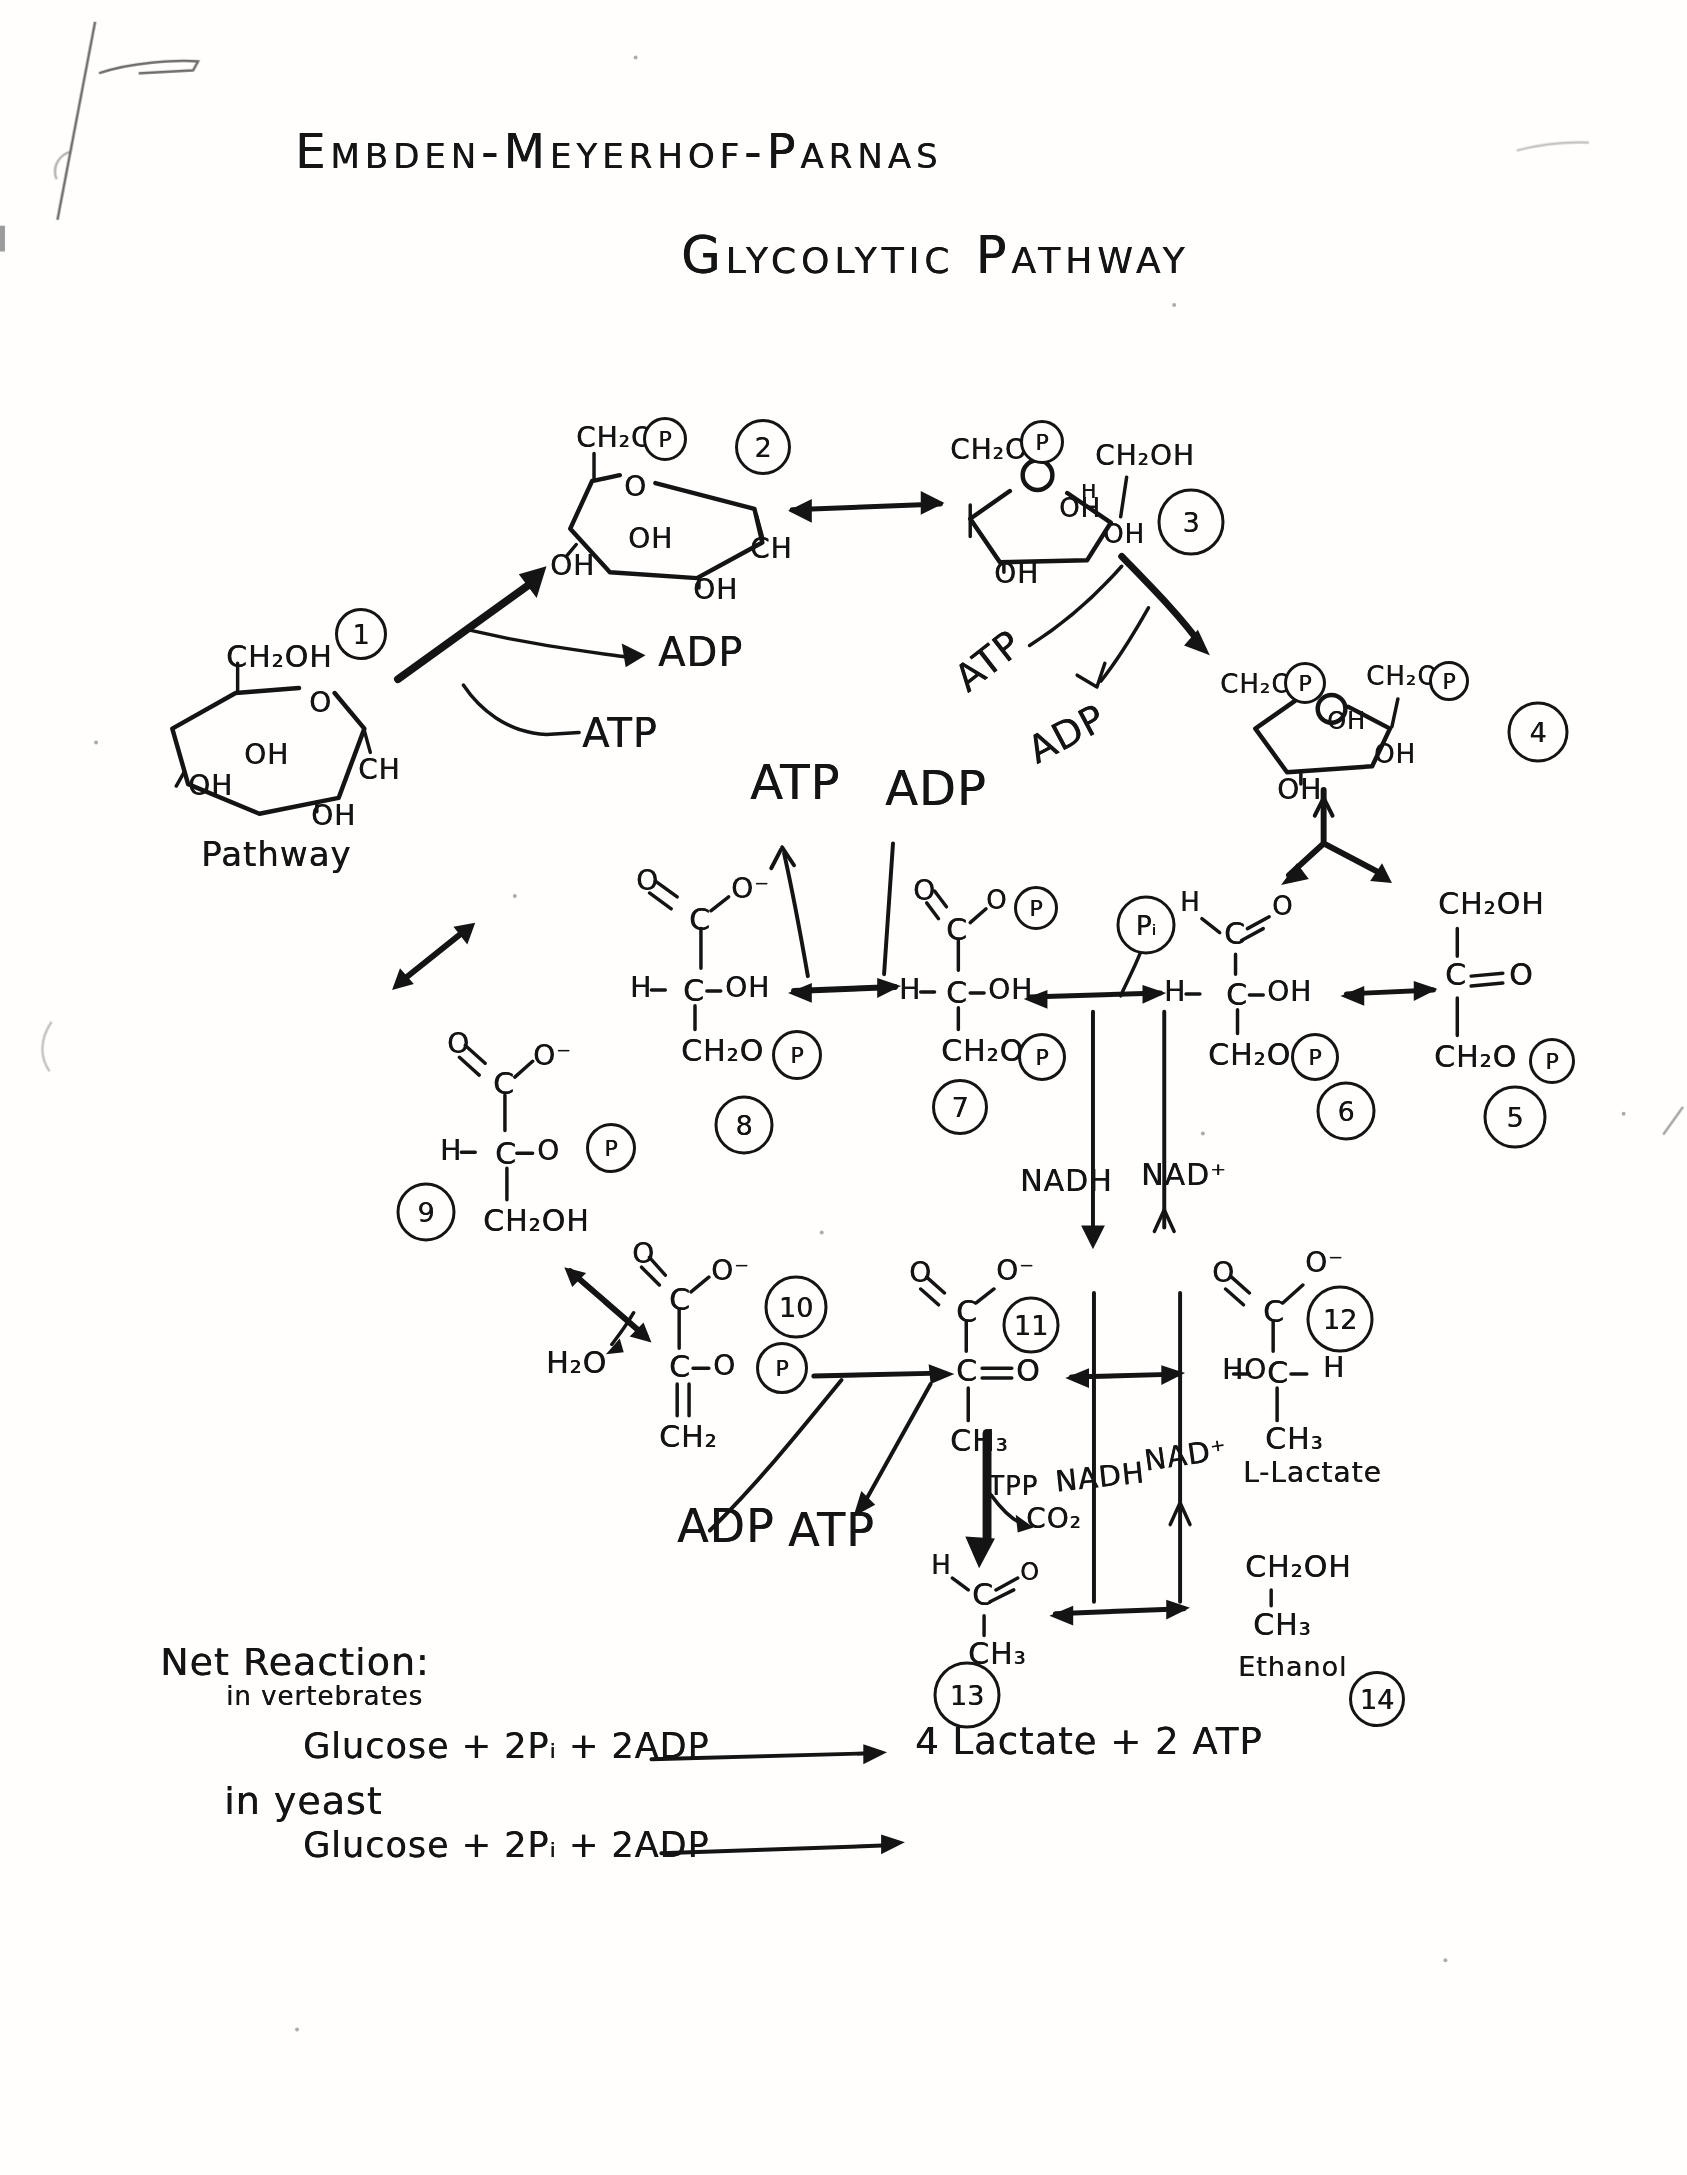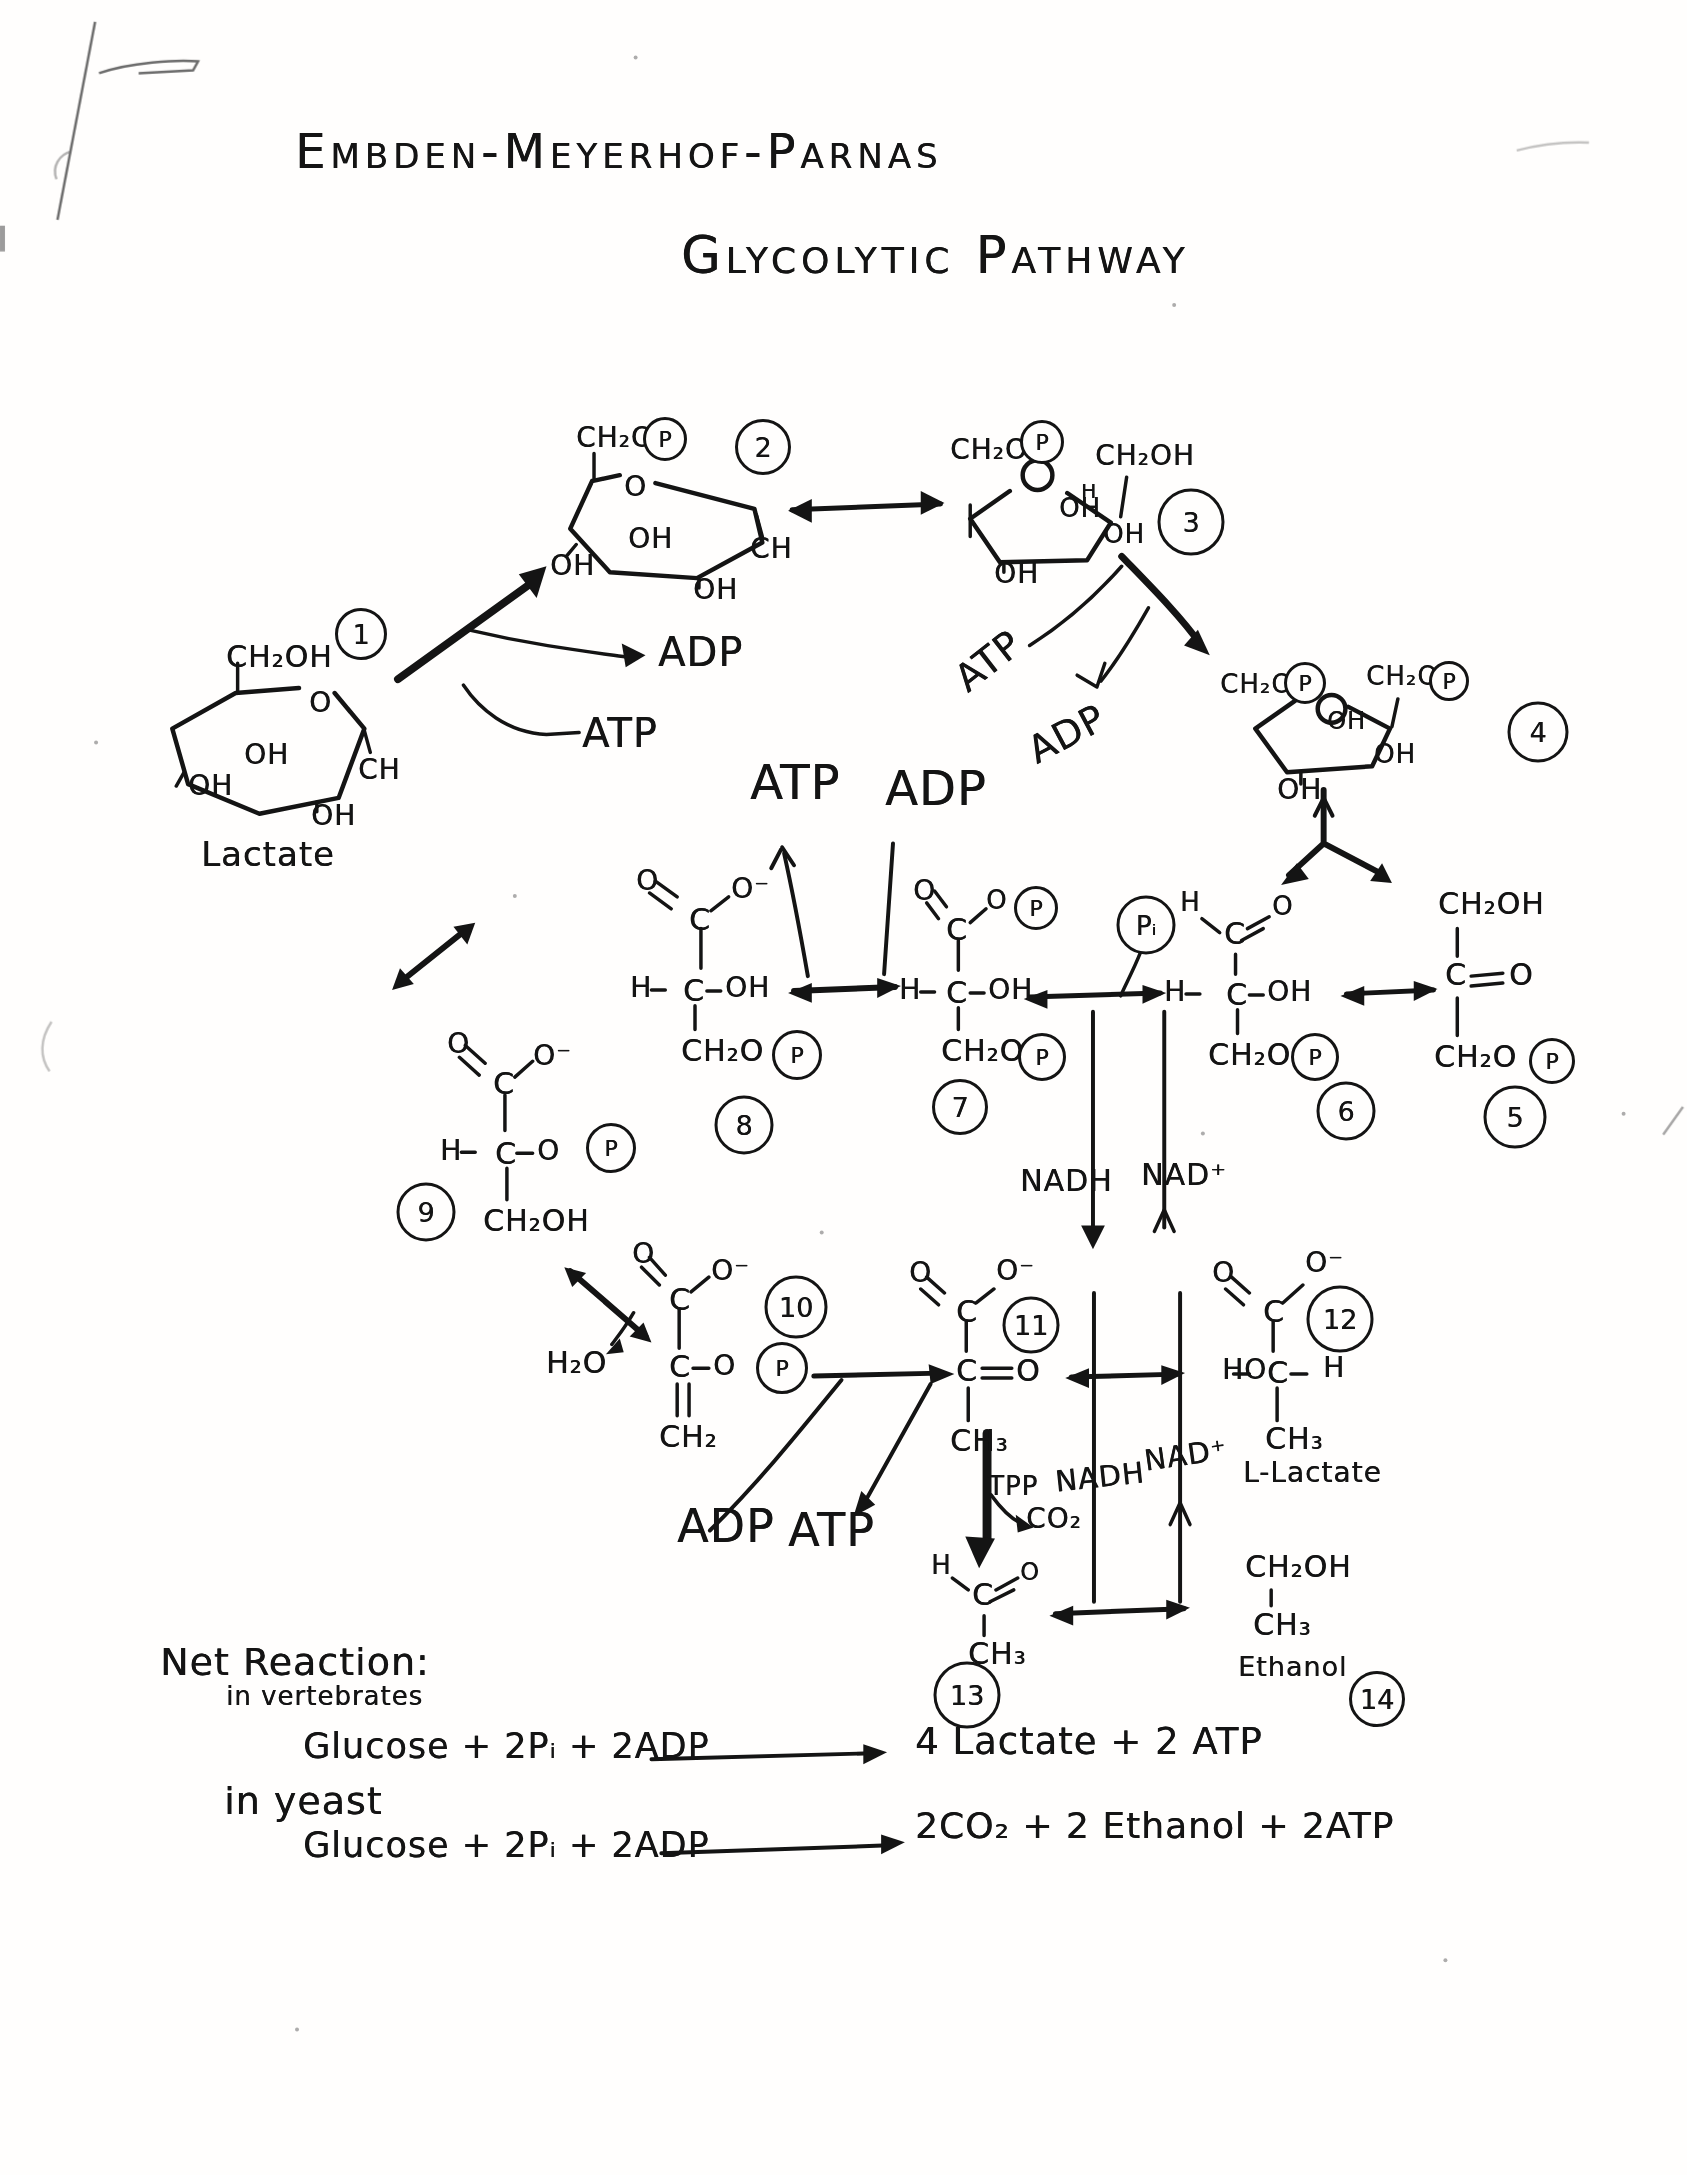--- a/index.html
+++ b/index.html
@@ -164,21 +164,21 @@
 
 <span class="t sc" style="left:295px;top:127px;font-size:48px">Embden-Meyerhof-Parnas</span>
 <span class="t sc" style="left:681px;top:230px;font-size:51px">Glycolytic Pathway</span>
 
 <span class="t" style="left:226px;top:642px;font-size:30px">CH₂OH</span>
 <span class="t" style="left:309px;top:689px">O</span>
 <span class="t" style="left:244px;top:741px">OH</span>
 <span class="t" style="left:188px;top:772px">OH</span>
 <span class="t" style="left:358px;top:756px">CH</span>
 <span class="t" style="left:311px;top:802px">OH</span>
-<span class="t" style="left:201px;top:837px;font-size:34px">Lactate</span>
+<span class="t" style="left:201px;top:837px;font-size:34px">Pathway</span>
 <div class="step" style="left:361px;top:634px;width:46px;height:46px">1</div>
 
 <span class="t" style="left:658px;top:632px;font-size:40px">ADP</span>
 <span class="t" style="left:582px;top:713px;font-size:40px">ATP</span>
 
 <span class="t" style="left:576px;top:424px">CH₂O</span>
 <div class="pc" style="left:665px;top:439px">P</div>
 <span class="t" style="left:624px;top:473px">O</span>
 <span class="t" style="left:628px;top:525px">OH</span>
 <span class="t" style="left:550px;top:552px">OH</span>
@@ -310,16 +310,15 @@
 <span class="t" style="left:1253px;top:1610px;font-size:30px">CH₃</span>
 <span class="t" style="left:1238px;top:1653px;font-size:27px">Ethanol</span>
 <div class="step" style="left:1377px;top:1699px;width:50px;height:50px">14</div>
 
 <span class="t" style="left:160px;top:1643px;font-size:38px">Net Reaction:</span>
 <span class="t" style="left:226px;top:1683px;font-size:26px">in vertebrates</span>
 <span class="t" style="left:303px;top:1729px;font-size:35px">Glucose + 2Pᵢ + 2ADP</span>
 <span class="t" style="left:915px;top:1723px;font-size:37px">4 Lactate + 2 ATP</span>
 <span class="t" style="left:224px;top:1782px;font-size:38px">in yeast</span>
 <span class="t" style="left:303px;top:1828px;font-size:35px">Glucose + 2Pᵢ + 2ADP</span>
-<span class="t" style="left:915px;top:1808px;font-size:36px">2CO₂ + 2 Ethanol + 2ATP</span>
 
 </div>
 
 
 </body></html>

